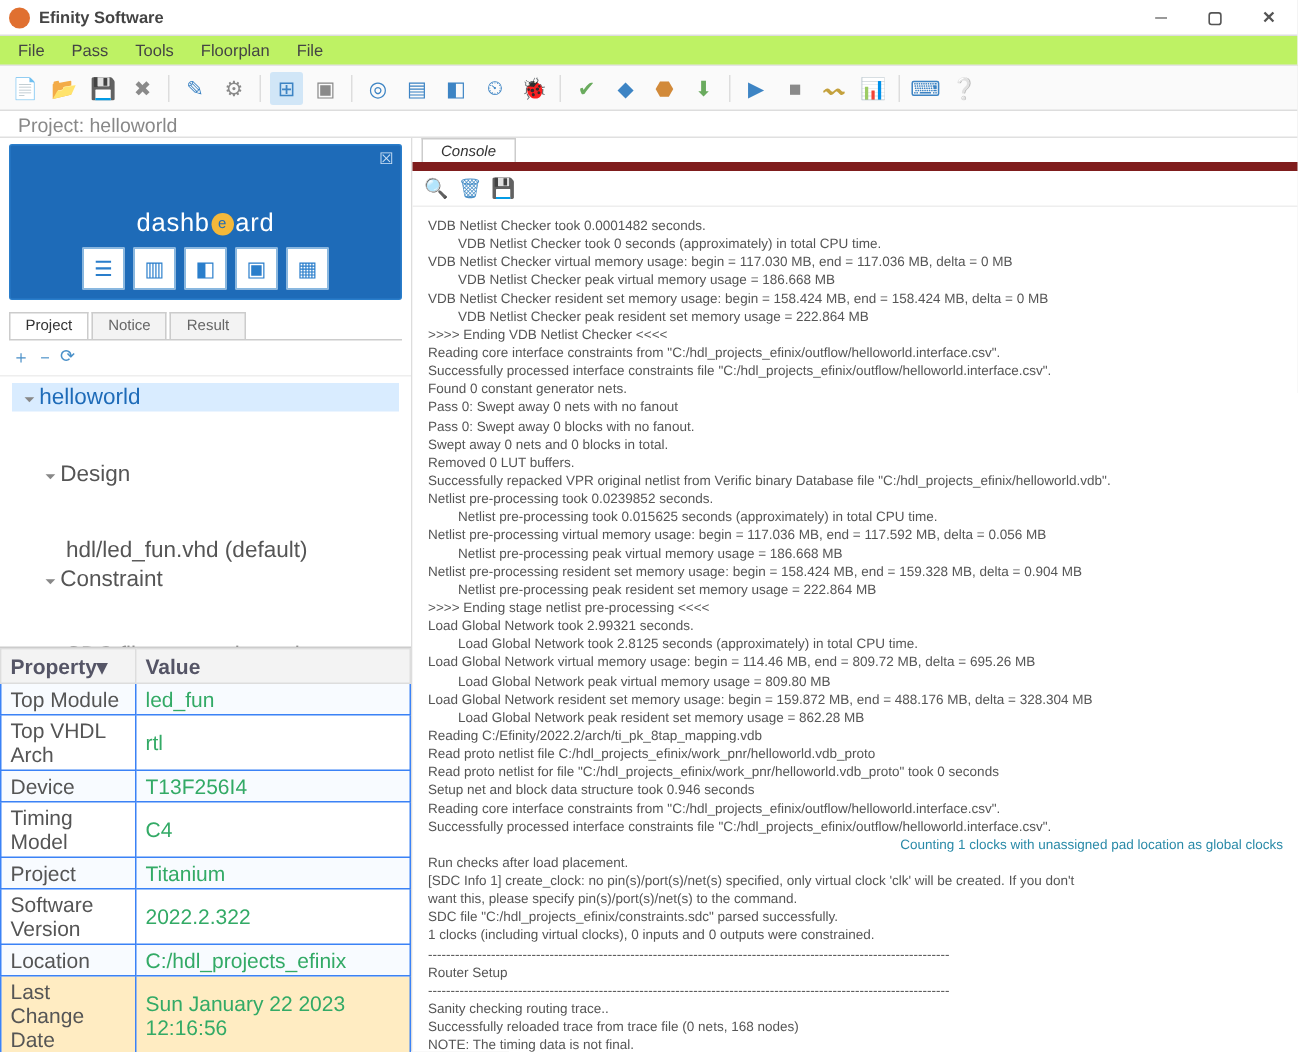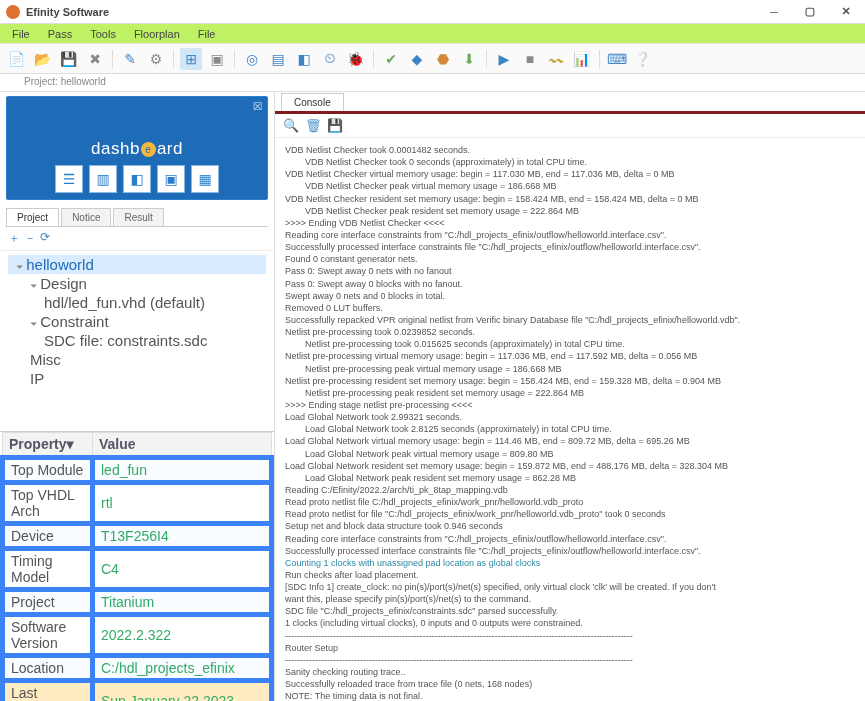--- a/index.html
+++ b/index.html
@@ -21,21 +21,21 @@
   .toolbar .tb-btn { width: 22px; height: 22px; display:flex; align-items:center; justify-content:center; border-radius:2px; cursor:pointer;}
   .toolbar .sep { width:1px; height:18px; background:#ddd; margin:0 2px;}
   .tb-icon { font-size:14px; color:#5aa0d8;}
   .tb-icon.gray { color:#8a8a8a;}
   .tb-icon.orange { color:#d28a3a;}
   .tb-icon.green { color:#6aab5e;}
   .tb-icon.blue { color:#3d84c4;}
   .tb-icon.yellow { color:#c4a13d;}
 
   
-  .proj-label { height: 18px; background:#fff; border-bottom:1px solid #e0e0e0; padding:2px 24px; font-size:10px; color:#888;}
+  .proj-label { height: 18px; background:#fff; border-bottom:1px solid #e0e0e0; padding:2px 12px; font-size:13px; color:#888;}
 
   
   .main { flex:1; display:flex; min-height:0;}
   .left-pane { width: 275px; display:flex; flex-direction:column; border-right:1px solid #ddd; background:#fff;}
   .right-pane { flex:1; display:flex; flex-direction:column; background:#fff; min-width:0;}
 
   
   .dash-wrap { padding:4px 6px;}
   .dashboard { background:#1e6bb8; border:1px solid #2a7ecb; border-radius:2px; padding:6px; text-align:center; position:relative;}
   .dashboard .close-x { position:absolute; top:3px; right:5px; color:#cfe3f6; font-size:11px; cursor:pointer;}
@@ -50,43 +50,43 @@
   .tab.active { background:#fff; color:#333; font-weight:500;}
 
   
   .minibar { display:flex; gap:4px; padding:3px 8px; border-bottom:1px solid #eee;}
   .minibar span { font-size:12px; color:#4a90c8; cursor:pointer;}
 
   
   .tree { flex:0 0 auto; height: 180px; overflow:auto; padding:4px 8px; font-size:15px; color:#555;}
   .tree-item { padding:1px 0 1px 8px; cursor:pointer; white-space:nowrap;}
   .tree-item.sel { background:#d9ecff; color:#1e6bb8;}
-  .tree-sub { padding-left:14px;}
+  .tree-sub { padding-left:14px;margin-top:32px;}
   .tree-caret::before { content:"⏵"; color:#888; margin-right:3px; font-size:9px;}
   .tree-caret.open::before { content:"⏷";}
 
   
   .flex-spacer { flex:1; }
 
   
   .props { border-top:1px solid #ccc; font-size:14px;}
   .props table { width:100%; border-collapse:collapse;}
   .props th { background:#f3f3f3; color:#556; padding:3px 6px; border:1px solid #ddd; text-align:left;}
-  .props td { padding:2px 6px; border:5px solid #3b82f6; color:#3a6; }
+  .props td { padding:2px 6px; border:1px solid #3b82f6; color:#3a6; }
   .props td.key { color:#555; width:90px;}
   .props tr:nth-child(even) td { background:#f8fbff;}
   .props tr.hot td { background:#ffecc2;}
 
   
-  .console-tabs { height:22px; border-bottom:3px solid #7f1d1d; display:flex; align-items:flex-end; padding:0 6px;}
+  .console-tabs { height:22px; border-bottom:6px solid #7f1d1d; display:flex; padding:0 6px;font-style:italic;}
   .console-tab { padding:3px 12px; font-size:10px; border:1px solid #ccc; border-bottom:none; background:#fff; cursor:pointer;}
   .console-bar { display:flex; gap:6px; padding:4px 8px; border-bottom:1px solid #eee;}
   .console-bar span { font-size:13px; color:#4a90c8; cursor:pointer;}
   .console-body { flex:1; overflow:auto; padding:6px 10px; font-family: Consolas, monospace; font-size:9px; line-height:1.35; color:#555; white-space:pre-wrap;}
-  .console-body .hl { color:#2a8aa8;}
+  .console-body .hl { color:#2a8aa8;text-align:right;}
 </style>
 </head>
 <body>
 
 <div class="titlebar">
   <div class="app-icon"></div>
   <div class="title">Efinity Software</div>
   <div class="win-controls">
     <div class="win-btn">─</div>
     <div class="win-btn">▢</div>

